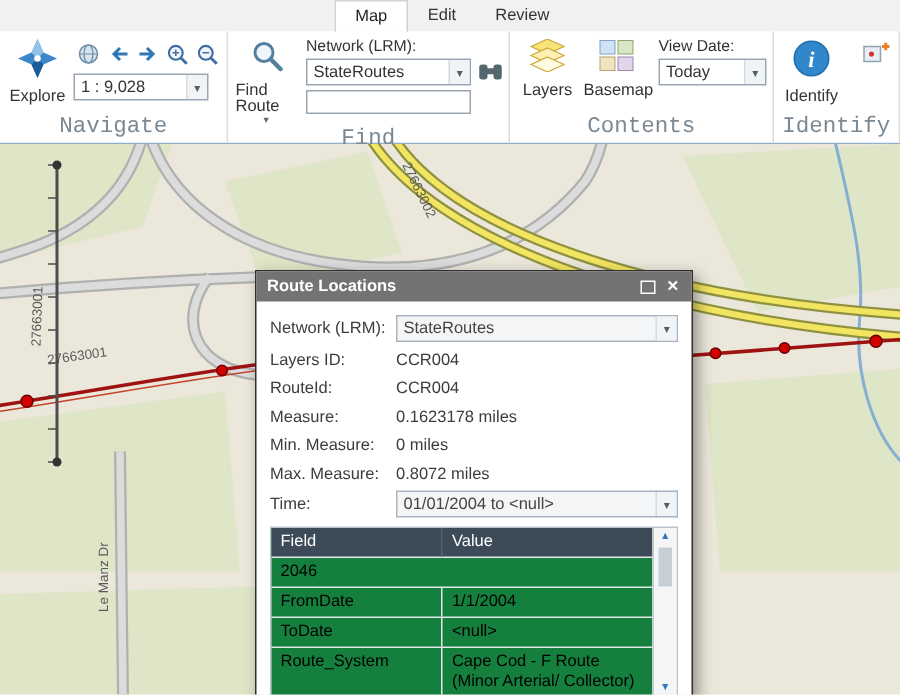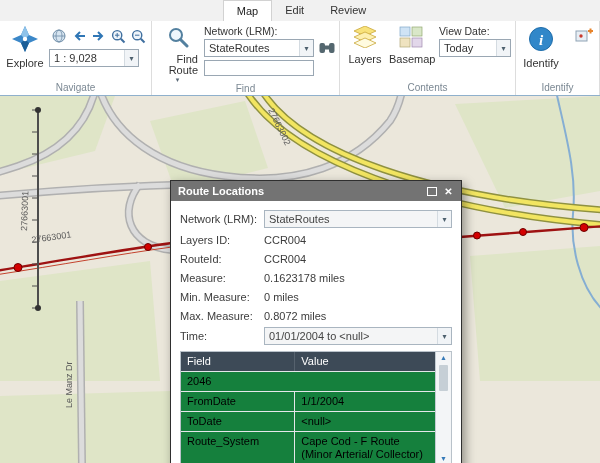--- a/index.html
+++ b/index.html
@@ -11,23 +11,23 @@
   
   .ribbon{position:absolute;top:0;left:0;width:600px;height:96px;box-sizing:border-box;
     background:#fff;border-bottom:1px solid #8fb0cc;}
   .tabstrip{height:21px;background:#f1f1f1;display:flex;align-items:stretch;padding-left:2px;box-sizing:border-box;justify-content:center;}
   .tab{font-size:11px;color:#333;padding:4px 13px 2px;cursor:default;}
   .tab.active{background:#fff;border:1px solid #d2d2d2;border-bottom:none;color:#1c1c1c;}
   .ribbon-body{display:flex;height:74px;background:#fff;}
   .rgroup{position:relative;display:flex;flex-direction:column;border-right:1px solid #ddd;
     box-sizing:border-box;padding:2px 3px 0;}
   .rgroup-content{flex:1;display:flex;align-items:flex-start;}
-  .rgroup-label{text-align:center;font-size:10px;color:#7b8893;padding:0 0 2px;}
+  .rgroup-label{text-align:center;font-size:15px;color:#7b8893;padding:0 0 2px;font-family:Liberation Mono, monospace;}
   .big-btn{display:flex;flex-direction:column;align-items:center;padding:3px 2px 0;min-width:40px;cursor:default;}
-  .big-btn .blabel{font-size:11px;color:#333;margin-top:2px;text-align:right;line-height:11px;max-width:44px;}
+  .big-btn .blabel{font-size:11px;color:#333;margin-top:2px;text-align:left;line-height:11px;max-width:44px;}
   .caret{font-size:7px;color:#5a6a77;line-height:7px;}
   .small-btn{width:19px;height:18px;display:flex;align-items:center;justify-content:center;}
   .combo{height:18px;border:1px solid #9aa7b3;background:#fff;display:flex;align-items:center;
     font-size:11px;color:#333;padding-left:4px;box-sizing:border-box;}
   .combo .chev{margin-left:auto;width:13px;align-self:stretch;display:flex;align-items:center;
     justify-content:center;color:#4d606e;font-size:8px;background:#f1f4f7;border-left:1px solid #d4dbe1;}
   .nav-col{display:flex;flex-direction:column;gap:4px;padding-top:4px;margin-left:2px;}
   .nav-btn-row{display:flex;gap:1px;}
   .scale-combo{width:90px;}
   .find-col{display:flex;flex-direction:column;padding-top:2px;margin-left:4px;}

